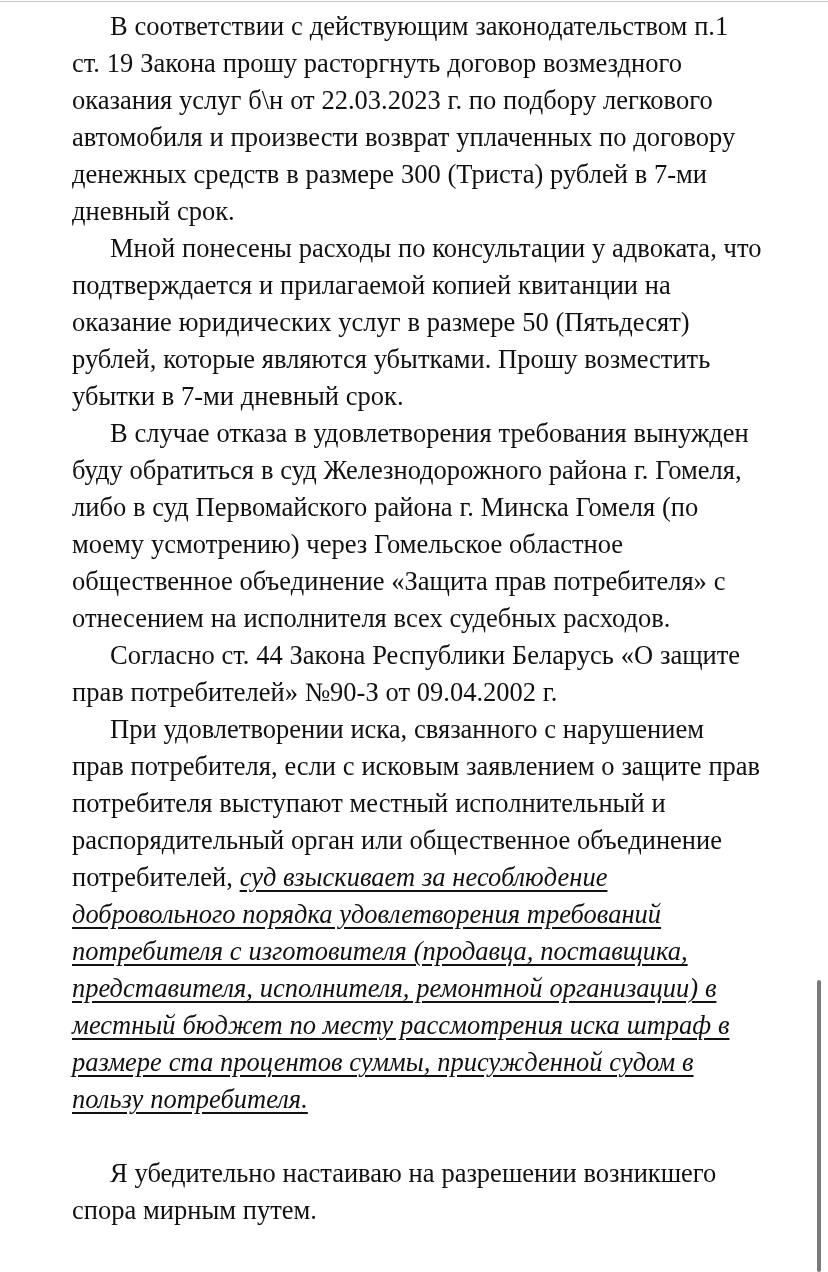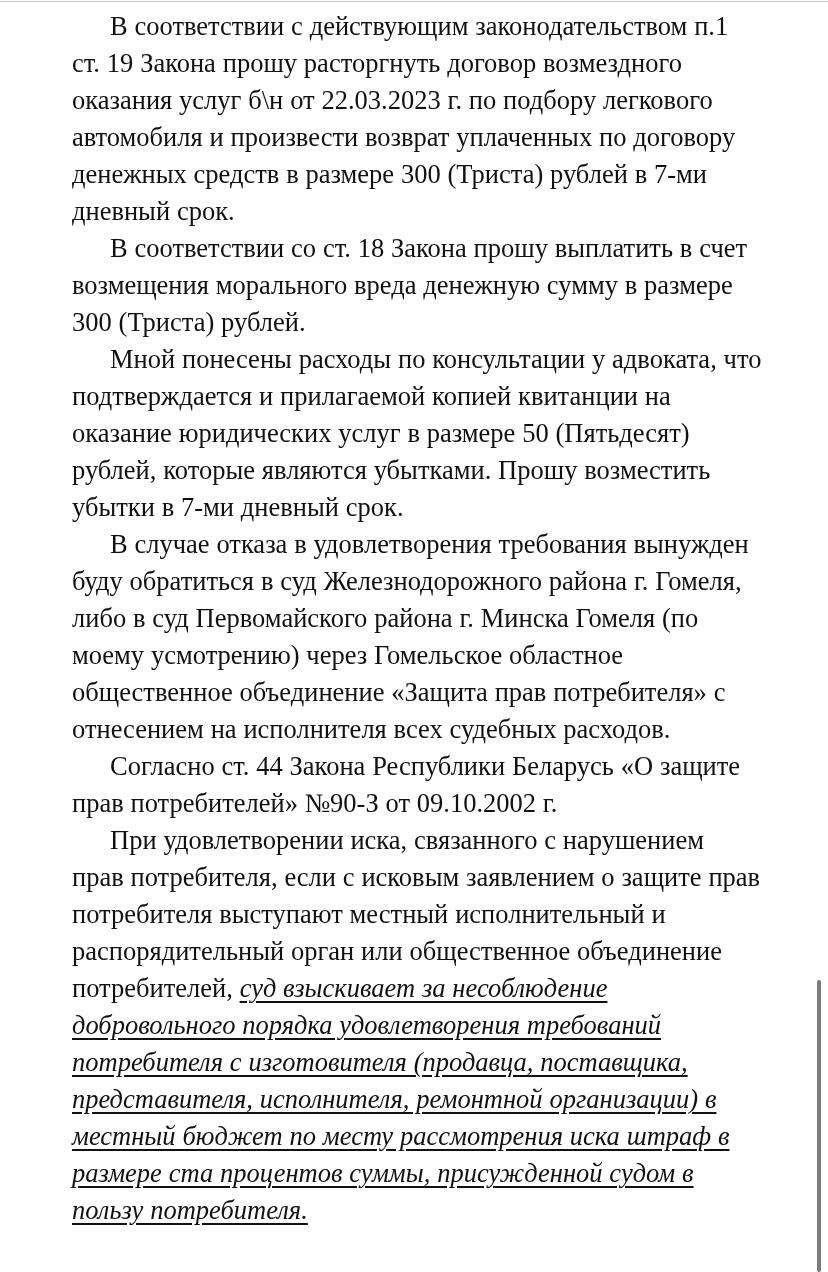--- a/index.html
+++ b/index.html
@@ -86,27 +86,26 @@
 </head>
 <body>
 
 <div class="top-rule"></div>
 
 <div class="page">
   <div class="doc-body">
 
     <p class="para">В соответствии с действующим законодательством п.1 ст. 19 Закона прошу расторгнуть договор возмездного оказания услуг б\н от 22.03.2023 г. по подбору легкового автомобиля и произвести возврат уплаченных по договору денежных средств в размере 300 (Триста) рублей в 7-ми дневный срок.</p>
 
-    <p class="para">В соответствии со ст. 18 Закона прошу выплатить в счет возмещения морального вреда денежную сумму в размере 300 (Триста) рублей.</p>
 
     <p class="para">Мной понесены расходы по консультации у адвоката, что подтверждается и прилагаемой копией квитанции на оказание юридических услуг в размере 50 (Пятьдесят) рублей, которые являются убытками. Прошу возместить убытки в 7-ми дневный срок.</p>
 
     <p class="para">В случае отказа в удовлетворения требования вынужден буду обратиться в суд Железнодорожного района г. Гомеля, либо в суд Первомайского района г. Минска Гомеля (по моему усмотрению) через Гомельское областное общественное объединение «Защита прав потребителя» с отнесением на исполнителя всех судебных расходов.</p>
 
-    <p class="para">Согласно ст. 44 Закона Республики Беларусь «О защите прав потребителей» №90-З от 09.10.2002 г.</p>
+    <p class="para">Согласно ст. 44 Закона Республики Беларусь «О защите прав потребителей» №90-З от 09.04.2002 г.</p>
 
     <p class="para"><span>При удовлетворении иска, связанного с нарушением прав потребителя, если с исковым заявлением о защите прав потребителя выступают местный исполнительный и распорядительный орган или общественное объединение потребителей, </span><span class="emph">суд взыскивает за несоблюдение добровольного порядка удовлетворения требований потребителя с изготовителя (продавца, поставщика, представителя, исполнителя, ремонтной организации) в местный бюджет по месту рассмотрения иска штраф в размере ста процентов суммы, присужденной судом в пользу потребителя.</span></p>
 
     <div class="para-gap"></div>
 
     <p class="para">Я убедительно настаиваю на разрешении возникшего спора мирным путем.</p>
 
   </div>
 </div>
 

